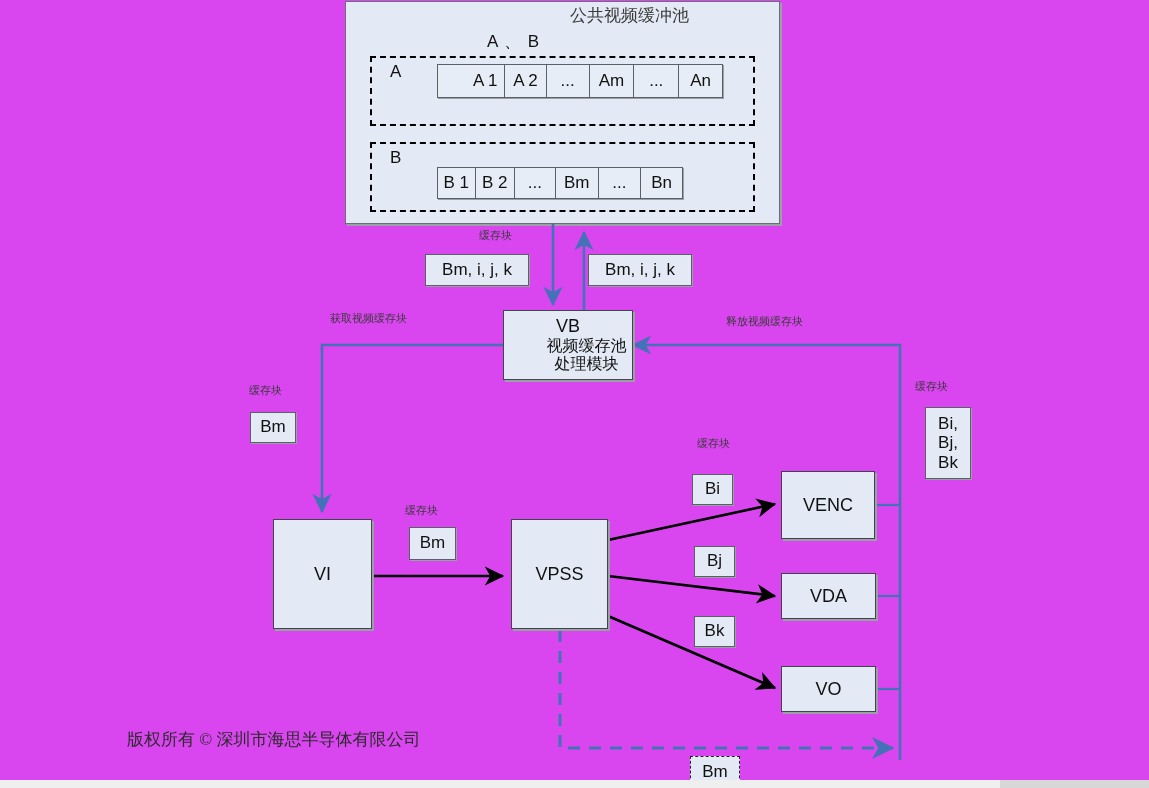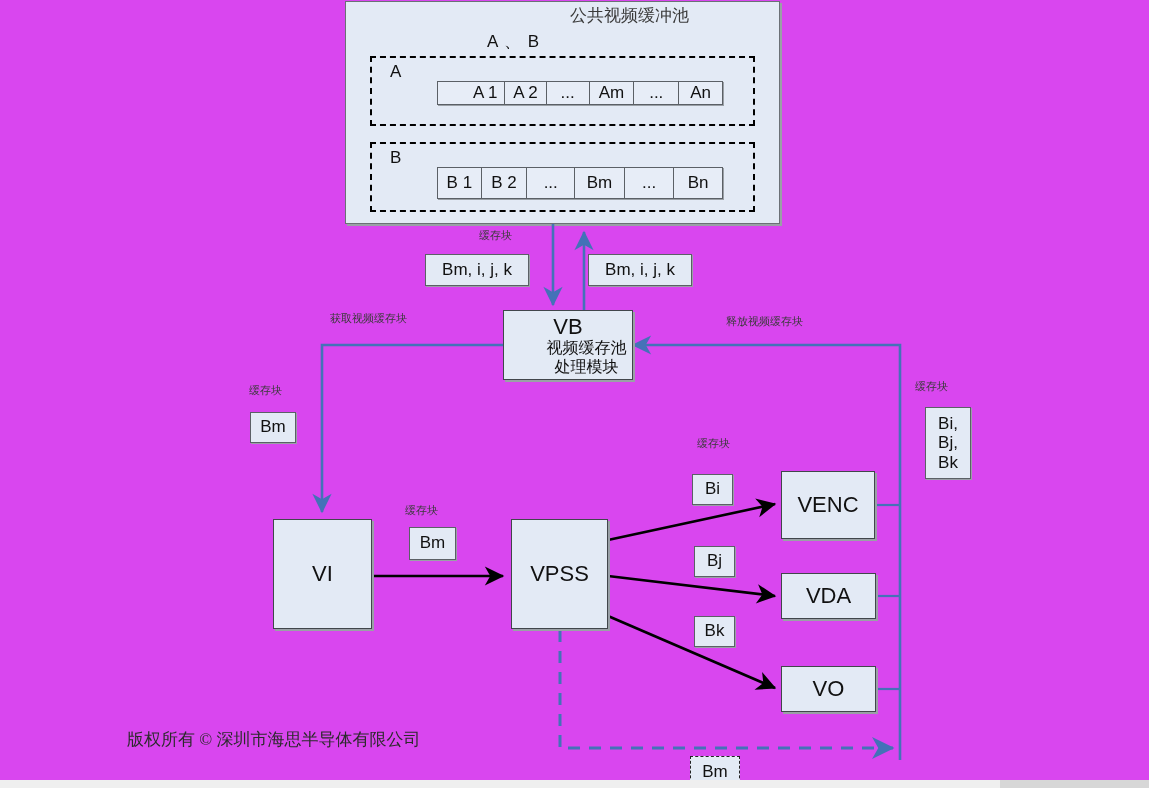--- a/index.html
+++ b/index.html
@@ -118,21 +118,21 @@
   }
   .cap-cn {
     position: absolute;
     font-size: 11px;
     color: #3a3a3a;
     font-family: "Liberation Serif", serif;
     white-space: nowrap;
   }
   .node .lbl-latin {
     font-family: "Liberation Sans", sans-serif;
-    font-size: 22px;
+    font-size: 18px;
   }
   .node .lbl-cn {
     font-family: "Liberation Serif", serif;
     font-size: 16px;
     margin-left: 37px;
   }
   .copyright {
     position: absolute;
     font-size: 17px;
     color: #2b2b2b;
@@ -162,32 +162,32 @@
 <div id="canvas">
 
   <div class="pool" style="left:345px; top:1px; width:435px; height:223px;"></div>
 
   <div class="pool-title" style="left:570px; top:4px;">公共视频缓冲池</div>
 
   <div class="pool-sub" style="left:487px; top:30px;">A 、 B</div>
 
   <div class="group" style="left:370px; top:56px; width:385px; height:70px;"></div>
   <div class="group-label" style="left:390px; top:62px;">A</div>
-  <div class="cellrow" style="left:437px; top:81px; width:286px; height:24px;padding-left:28px;">
+  <div class="cellrow" style="left:437px; top:64px; width:286px; height:34px;padding-left:28px;">
     <div class="cell" style="width:44px;">A 1</div>
     <div class="cell" style="width:46px;">A 2</div>
     <div class="cell" style="width:48px;">...</div>
     <div class="cell" style="width:50px;">Am</div>
     <div class="cell" style="width:50px;">...</div>
     <div class="cell" style="width:48px;">An</div>
   </div>
 
   <div class="group" style="left:370px; top:142px; width:385px; height:70px;"></div>
   <div class="group-label" style="left:390px; top:148px;">B</div>
-  <div class="cellrow" style="left:437px; top:167px; width:286px; height:32px;">
+  <div class="cellrow" style="left:437px; top:167px; width:246px; height:32px;">
     <div class="cell" style="width:44px;">B 1</div>
     <div class="cell" style="width:46px;">B 2</div>
     <div class="cell" style="width:48px;">...</div>
     <div class="cell" style="width:50px;">Bm</div>
     <div class="cell" style="width:50px;">...</div>
     <div class="cell" style="width:48px;">Bn</div>
   </div>
 
   <svg class="layer" viewBox="0 0 1149 788">
     <defs>

